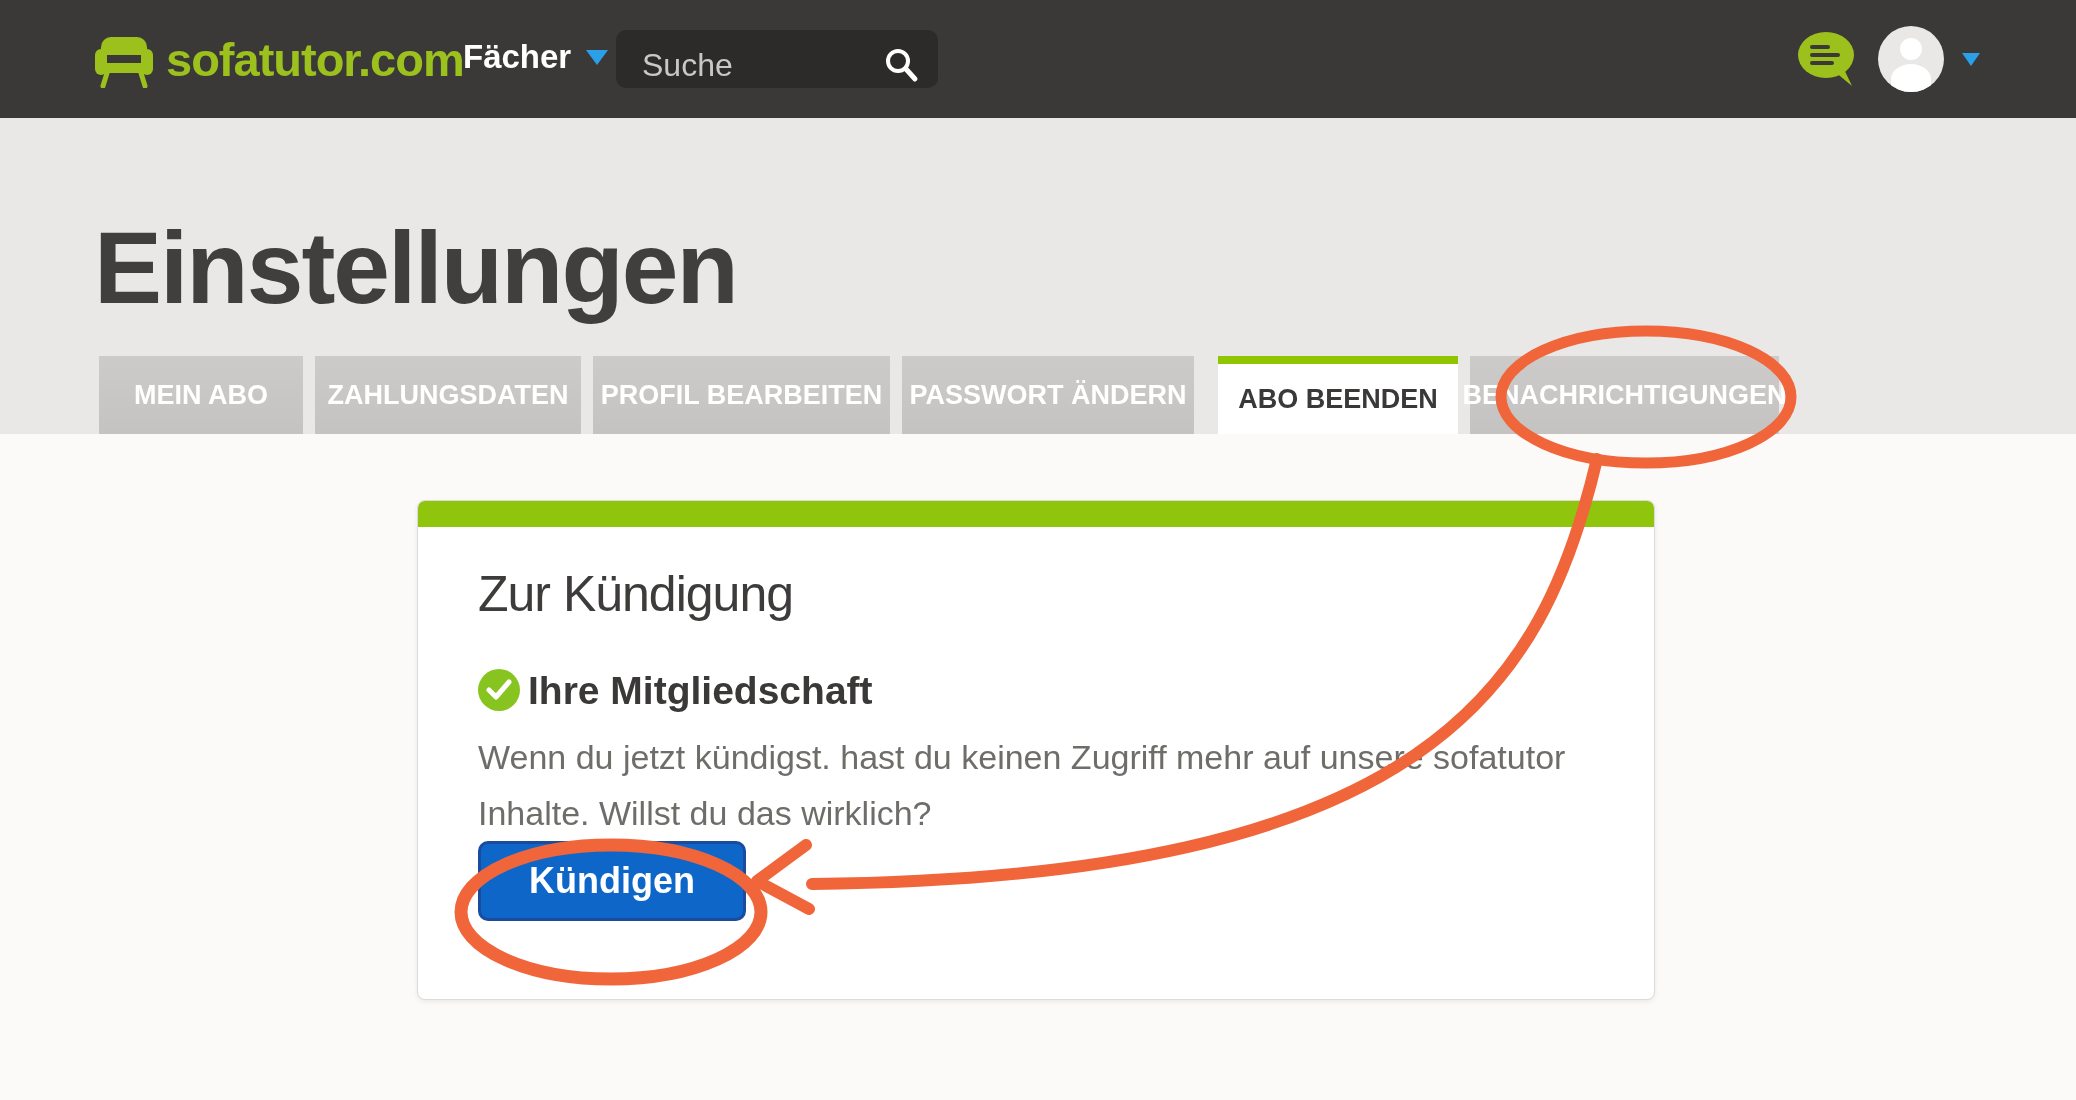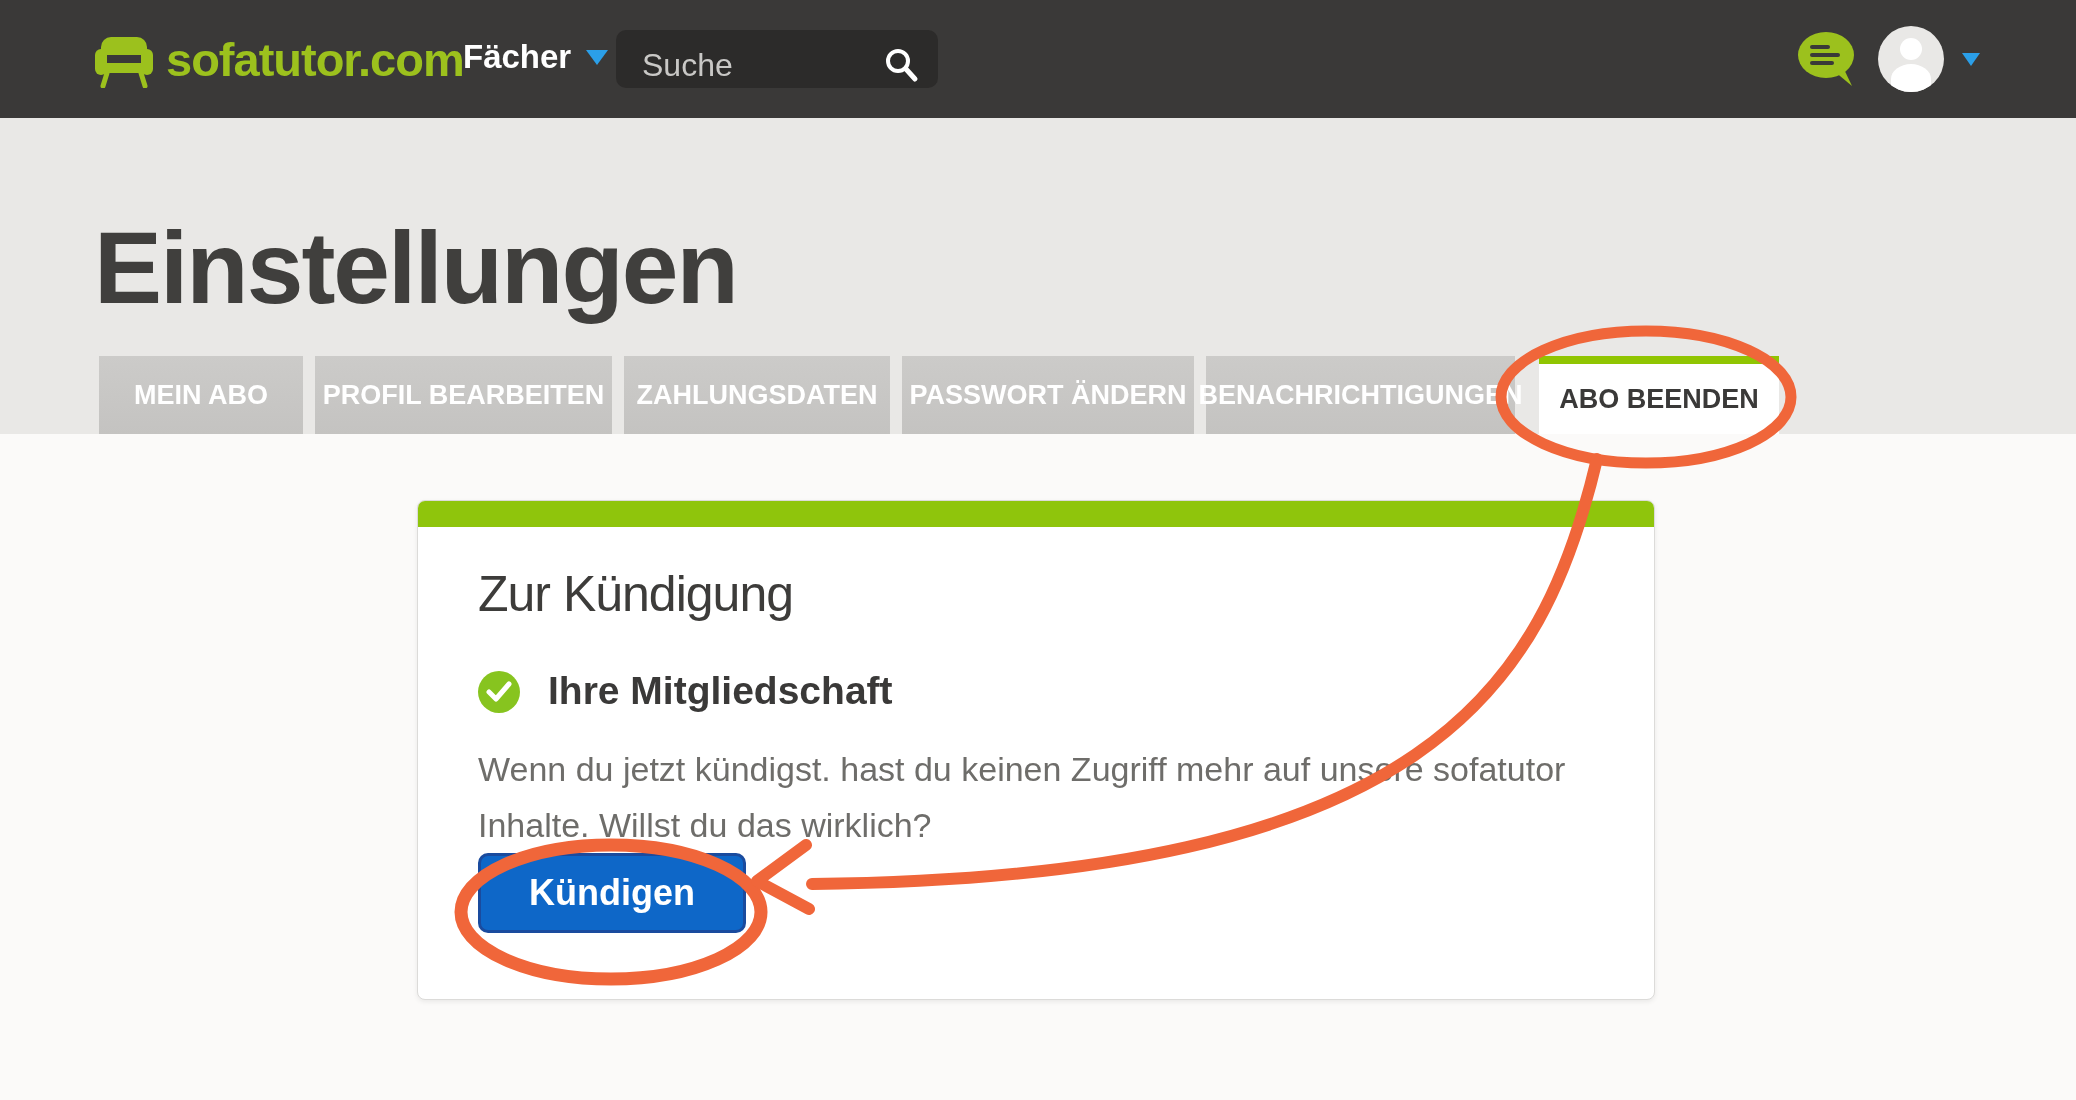--- a/index.html
+++ b/index.html
@@ -31,21 +31,21 @@
   .tabs { position:absolute; left:99px; bottom:0; display:flex; align-items:flex-end; gap:12px; }
   .tab { height:78px; display:flex; align-items:center; justify-content:center; font-size:27px; font-weight:bold; color:#ffffff; background:linear-gradient(#cccbc9,#c4c3c1); white-space:nowrap; cursor:pointer; }
   .tab.active { background:#ffffff; border-top:8px solid #90c502; color:#3a3938; margin-left:12px; }
 
   
   .content { position:absolute; left:0; top:434px; width:2076px; height:666px; background:#fbfaf9; }
   .card { position:absolute; left:417px; top:66px; width:1238px; height:500px; background:#ffffff; border:1px solid #dcdbd9; border-radius:8px; box-shadow:0 2px 5px rgba(0,0,0,0.07); }
   .card-green-bar { height:26px; background:#8fc50c; border-radius:7px 7px 0 0; }
   .card-body { padding:38px 60px 0 60px; }
   .card-title { font-size:50px; font-weight:300; color:#3d3c3a; letter-spacing:-1px; margin-bottom:46px; }
-  .membership-row { display:flex; align-items:flex-end; gap:28px; margin-bottom:28px; }
+  .membership-row { display:flex; align-items:flex-start; gap:8px; margin-bottom:16px; }
   .check-badge { width:42px; height:42px; border-radius:50%; background:#87c41f; display:flex; align-items:center; justify-content:center; flex:0 0 42px; }
   .membership-heading { font-size:39px; font-weight:bold; color:#3a3938; }
   .body-line { font-size:34px; color:#6e6d6a; line-height:56px; }
   .cancel-btn { width:268px; height:80px; background:#0e67c8; border:3px solid #1a4b9e; border-radius:10px; color:#ffffff; font-size:36px; font-weight:bold; font-family:"Liberation Sans", sans-serif; cursor:pointer; display:block; }
 
   
   .annotation-overlay { position:absolute; left:0; top:0; width:2076px; height:1100px; pointer-events:none; z-index:9; }
 </style>
 </head>
 <body>
@@ -94,25 +94,25 @@
         <div class="bust"></div>
       </div>
       <div class="avatar-caret"></div>
     </div>
   </div>
 
   <div class="band">
     <div class="page-title">Einstellungen</div>
     <div class="tabs">
       <div class="tab" style="width:204px">MEIN ABO</div>
+      <div class="tab" style="width:266px">ZAHLUNGSDATEN</div>
       <div class="tab" style="width:297px">PROFIL BEARBEITEN</div>
-      <div class="tab" style="width:266px">ZAHLUNGSDATEN</div>
       <div class="tab" style="width:292px">PASSWORT ÄNDERN</div>
+      <div class="tab active" style="width:240px">ABO BEENDEN</div>
       <div class="tab" style="width:309px">BENACHRICHTIGUNGEN</div>
-      <div class="tab active" style="width:240px">ABO BEENDEN</div>
     </div>
   </div>
 
   <div class="content">
     <div class="card">
       <div class="card-green-bar"></div>
       <div class="card-body">
         <div class="card-title">Zur Kündigung</div>
         <div class="membership-row">
           <span class="check-badge">

